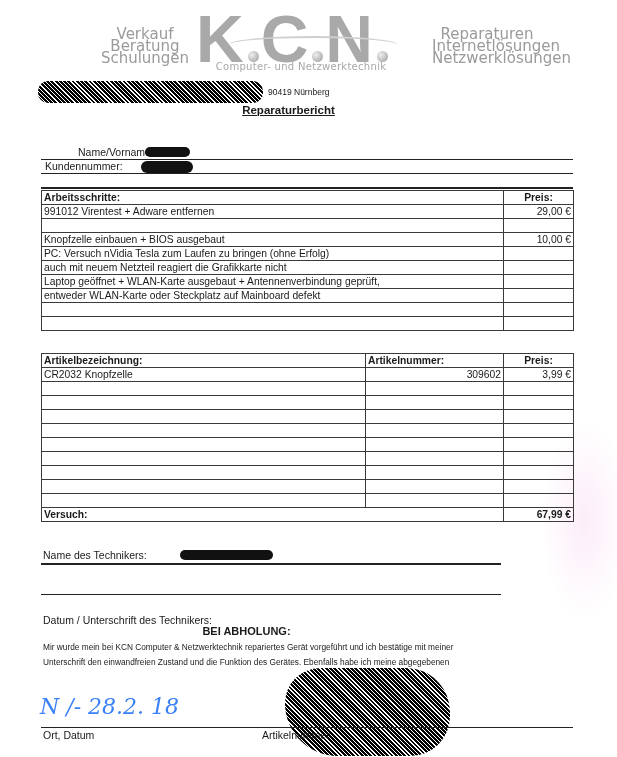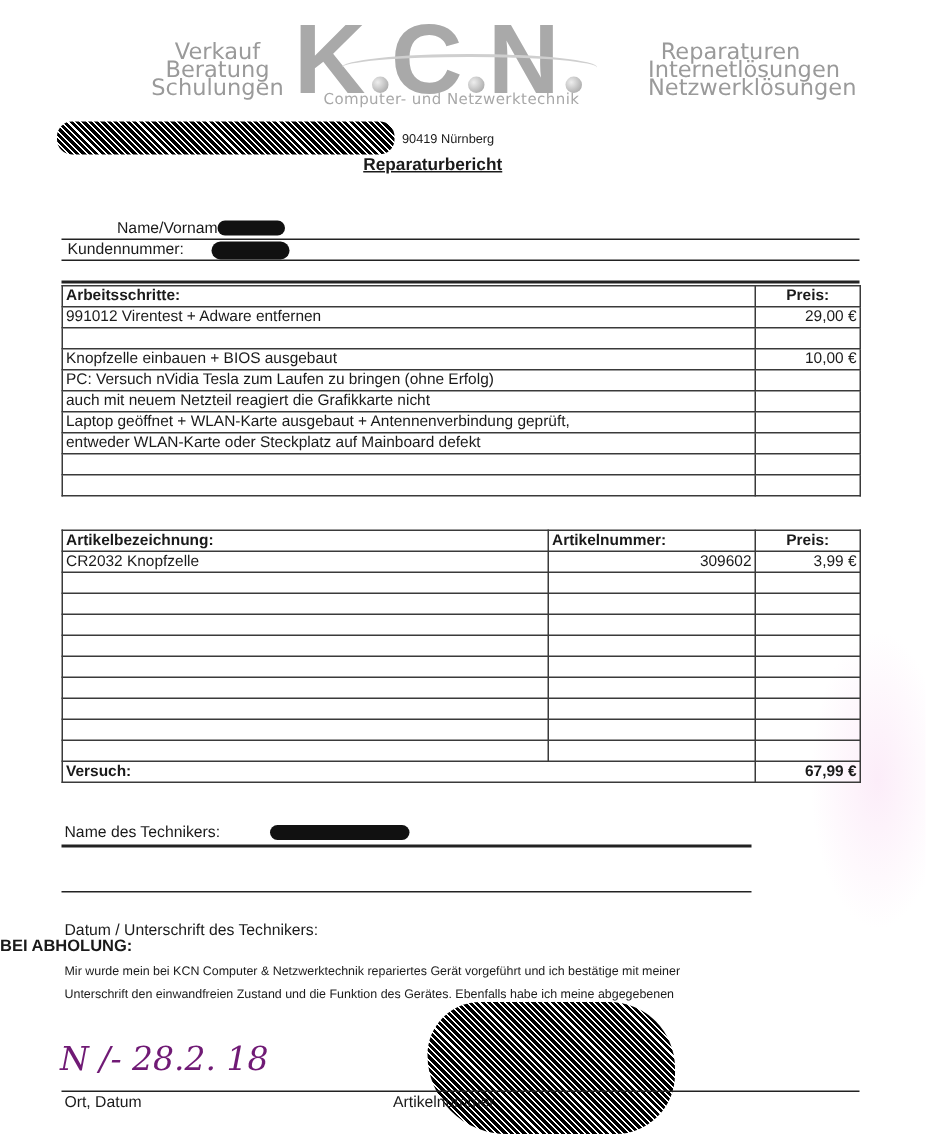--- a/index.html
+++ b/index.html
@@ -15,21 +15,21 @@
   .noise{background:repeating-linear-gradient(45deg,#000 0 2px,#fff 2px 3px,#222 3px 5px,#eee 5px 6px);filter:contrast(1.4);}
   .title{left:0;width:577px;top:104px;text-align:center;font-weight:bold;font-size:11.5px;text-decoration:underline;}
   .line{position:absolute;height:0;border-top:1px solid #222;}
   .lbl{font-size:10.5px;}
   table{border-collapse:collapse;position:absolute;left:41px;width:532px;font-size:10.3px;table-layout:fixed;padding-left:28px;}
   td{border:1px solid #3a3a3a;height:13px;padding:0 2px;line-height:13px;white-space:nowrap;overflow:hidden;}
   td.r{text-align:right;}
   td.b{font-weight:bold;}
   td.pc{text-align:center;font-weight:bold;}
   .para{left:43px;top:640px;width:520px;font-size:8.3px;line-height:14.5px;}
-  .hw{font-family:"DejaVu Serif",serif;font-style:italic;color:#701a75;font-size:22px;}
+  .hw{font-family:"DejaVu Serif",serif;font-style:italic;color:#3b82f6;font-size:22px;}
 </style>
 </head>
 <body>
 
 <div class="pinkwash"></div>
 
 <div class="abs side" style="left:100px;top:28px;width:90px;">
   <div>Verkauf</div>
   <div>Beratung</div>
   <div>Schulungen</div>
@@ -177,21 +177,21 @@
   </tr>
 </tbody>
   </table>
 
 <div class="abs lbl" style="left:43px;top:549px;">Name des Technikers:</div>
 <div class="abs redact" style="left:180px;top:550px;width:93px;height:10px;border-radius:6px;"></div>
 <div class="line" style="left:41px;top:563px;width:460px;border-top-width:2px;"></div>
 <div class="line" style="left:41px;top:594px;width:460px;"></div>
 <div class="abs lbl" style="left:43px;top:584px;margin-top:30px;">Datum / Unterschrift des Technikers:</div>
 
-<div class="abs" style="left:0;width:493px;top:625px;font-weight:bold;font-size:11px;">BEI ABHOLUNG:</div>
+<div class="abs" style="left:0;width:493px;top:625px;text-align:center;font-weight:bold;font-size:11px;">BEI ABHOLUNG:</div>
 <div class="abs para">
   <div>Mir wurde mein bei KCN Computer &amp; Netzwerktechnik repariertes Gerät vorgeführt und ich bestätige mit meiner</div>
   <div>Unterschrift den einwandfreien Zustand und die Funktion des Gerätes. Ebenfalls habe ich meine abgegebenen</div>
 </div>
 
 <div class="abs hw" style="left:40px;top:694px;">N /-   28.2. 18</div>
 <div class="abs noise" style="left:285px;top:668px;width:165px;height:88px;border-radius:40px 50px 45px 60px;"></div>
 
 <div class="line" style="left:41px;top:727px;width:532px;"></div>
 <div class="abs lbl" style="left:43px;top:729px;">Ort, Datum</div>

